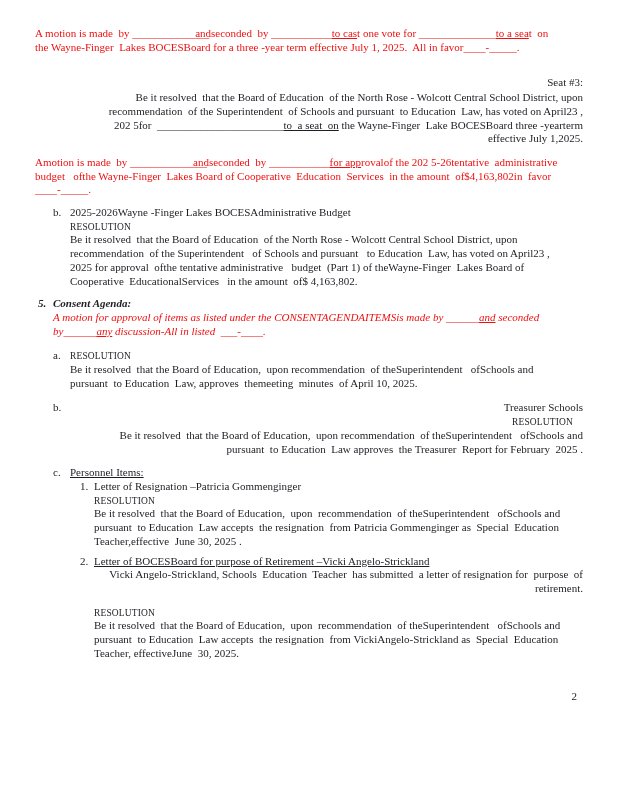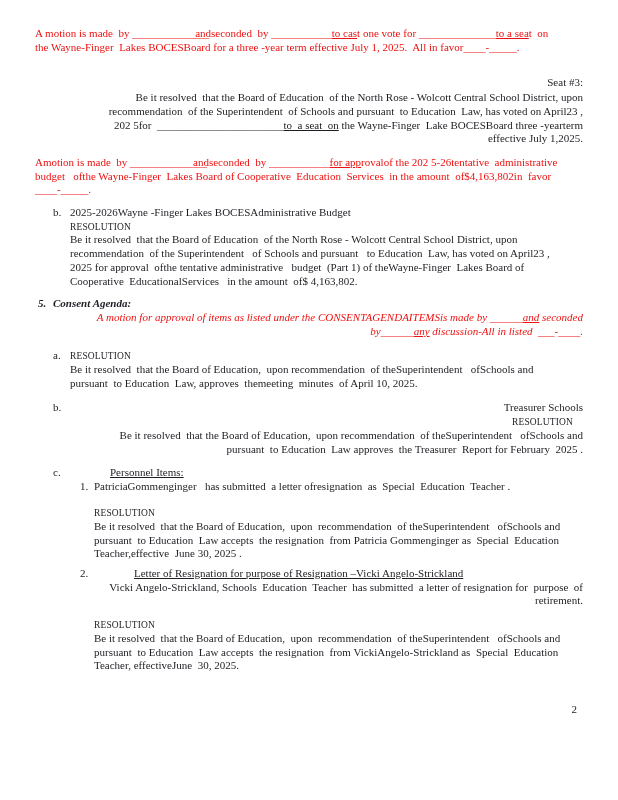--- a/index.html
+++ b/index.html
@@ -38,25 +38,25 @@
   .mb9  { margin-bottom: 9px; font-family: Liberation Serif, serif; }
   .mb6  { margin-bottom: 6px; }
   .mb1  { margin-bottom: 1px; }
 
   
   .seat-block { margin-left: 28px; }           
   .letter-item { position: relative; padding-left: 35px; }  
   .letter-item > .marker { position: absolute; left: 18px; top: 0; }  
   .consent-head { position: relative; padding-left: 18px; font-weight: bold; font-style: italic; } 
   .consent-head > .num { position: absolute; left: 3px; top: 0; }  
-  .consent-motion { margin-left: 18px; text-align: right; }
+  .consent-motion { margin-left: 18px; }
   .sub-item { position: relative; padding-left: 24px; }  
   .sub-item > .marker { position: absolute; left: 10px; top: 0; }  
 
-  .u-title { text-decoration: underline; margin-left: 40px; }
+  .u-title { text-decoration: underline; }
   .res-label {
     display: inline-block;
     transform: scaleX(0.86);
     transform-origin: 0 50%;
     letter-spacing: 0.2px;
   }
   .page-number {
     text-align: right;
     padding-right: 6px;
     margin-top: 30px;
@@ -106,30 +106,30 @@
     <div class="pre">Be it resolved  that the Board of Education,  upon recommendation  of theSuperintendent   ofSchools and
 pursuant  to Education  Law approves  the Treasurer  Report for February  2025 .</div>
   </div>
 
   <div class="letter-item">
     <span class="marker">c.</span>
     <div class="u-title">Personnel  Items:</div>
 
     <div class="sub-item mb6">
       <span class="marker">1.</span>
-      <div class="pre mb12">PatriciaGommenginger   has submitted  a letter ofresignation  as  Special  Education  Teacher .</div>
+      <div>Letter of Resignation  –Patricia  Gommenginger</div>
       <div><span class="res-label">RESOLUTION</span></div>
       <div class="pre">Be it resolved  that the Board of Education,  upon  recommendation  of theSuperintendent   ofSchools and
 pursuant  to Education  Law accepts  the resignation  from Patricia Gommenginger as  Special  Education
 Teacher,effective  June 30, 2025 .</div>
     </div>
 
     <div class="sub-item">
       <span class="marker">2.</span>
-      <div class="u-title">Letter of Resignation for  purpose  of Resignation  –Vicki  Angelo-Strickland</div>
+      <div class="u-title">Letter of BOCESBoard for  purpose  of Retirement  –Vicki  Angelo-Strickland</div>
       <div class="pre mb10">Vicki Angelo-Strickland, Schools  Education  Teacher  has submitted  a letter of resignation for  purpose  of
 retirement.</div>
       <div><span class="res-label">RESOLUTION</span></div>
       <div class="pre">Be it resolved  that the Board of Education,  upon  recommendation  of theSuperintendent   ofSchools and
 pursuant  to Education  Law accepts  the resignation  from VickiAngelo-Strickland as  Special  Education
 Teacher, effectiveJune  30, 2025.</div>
     </div>
   </div>
 
   <div class="page-number">2</div>

